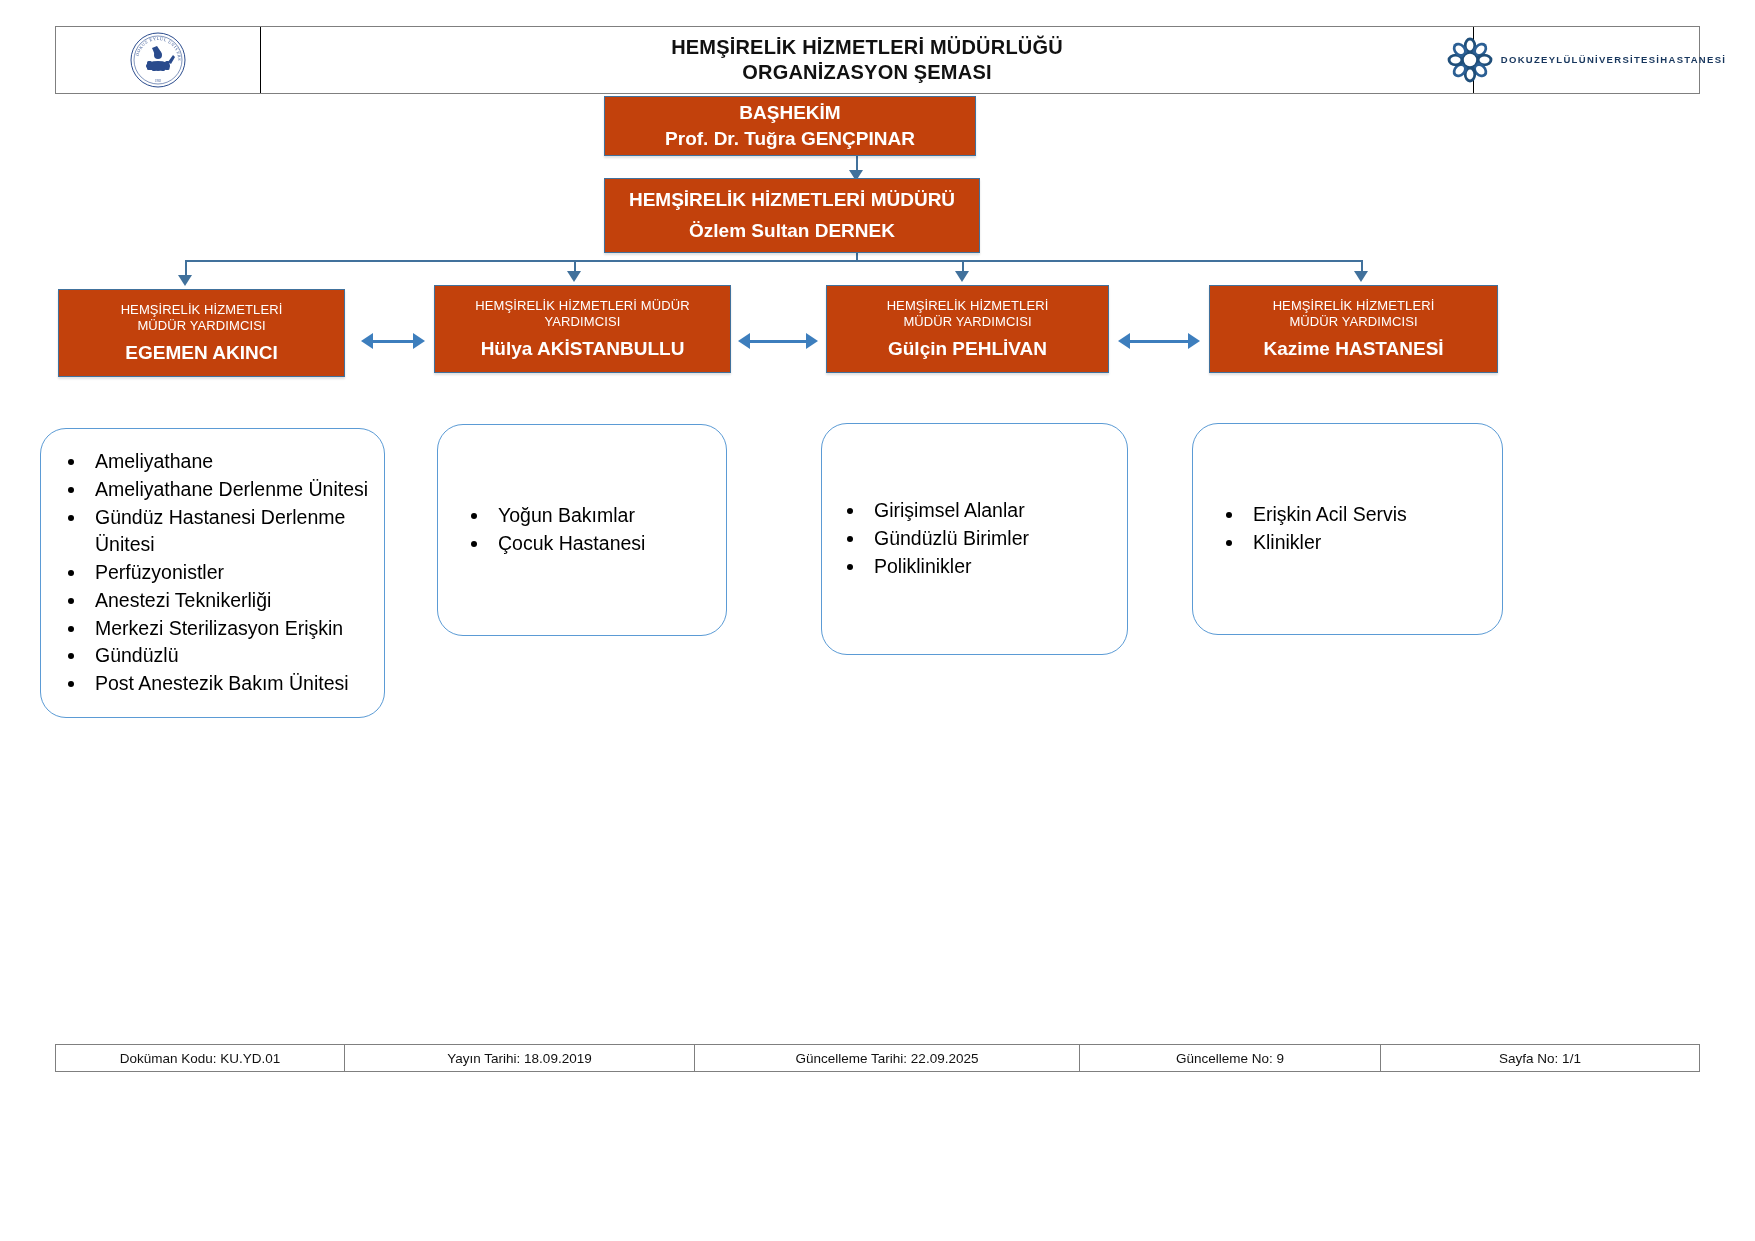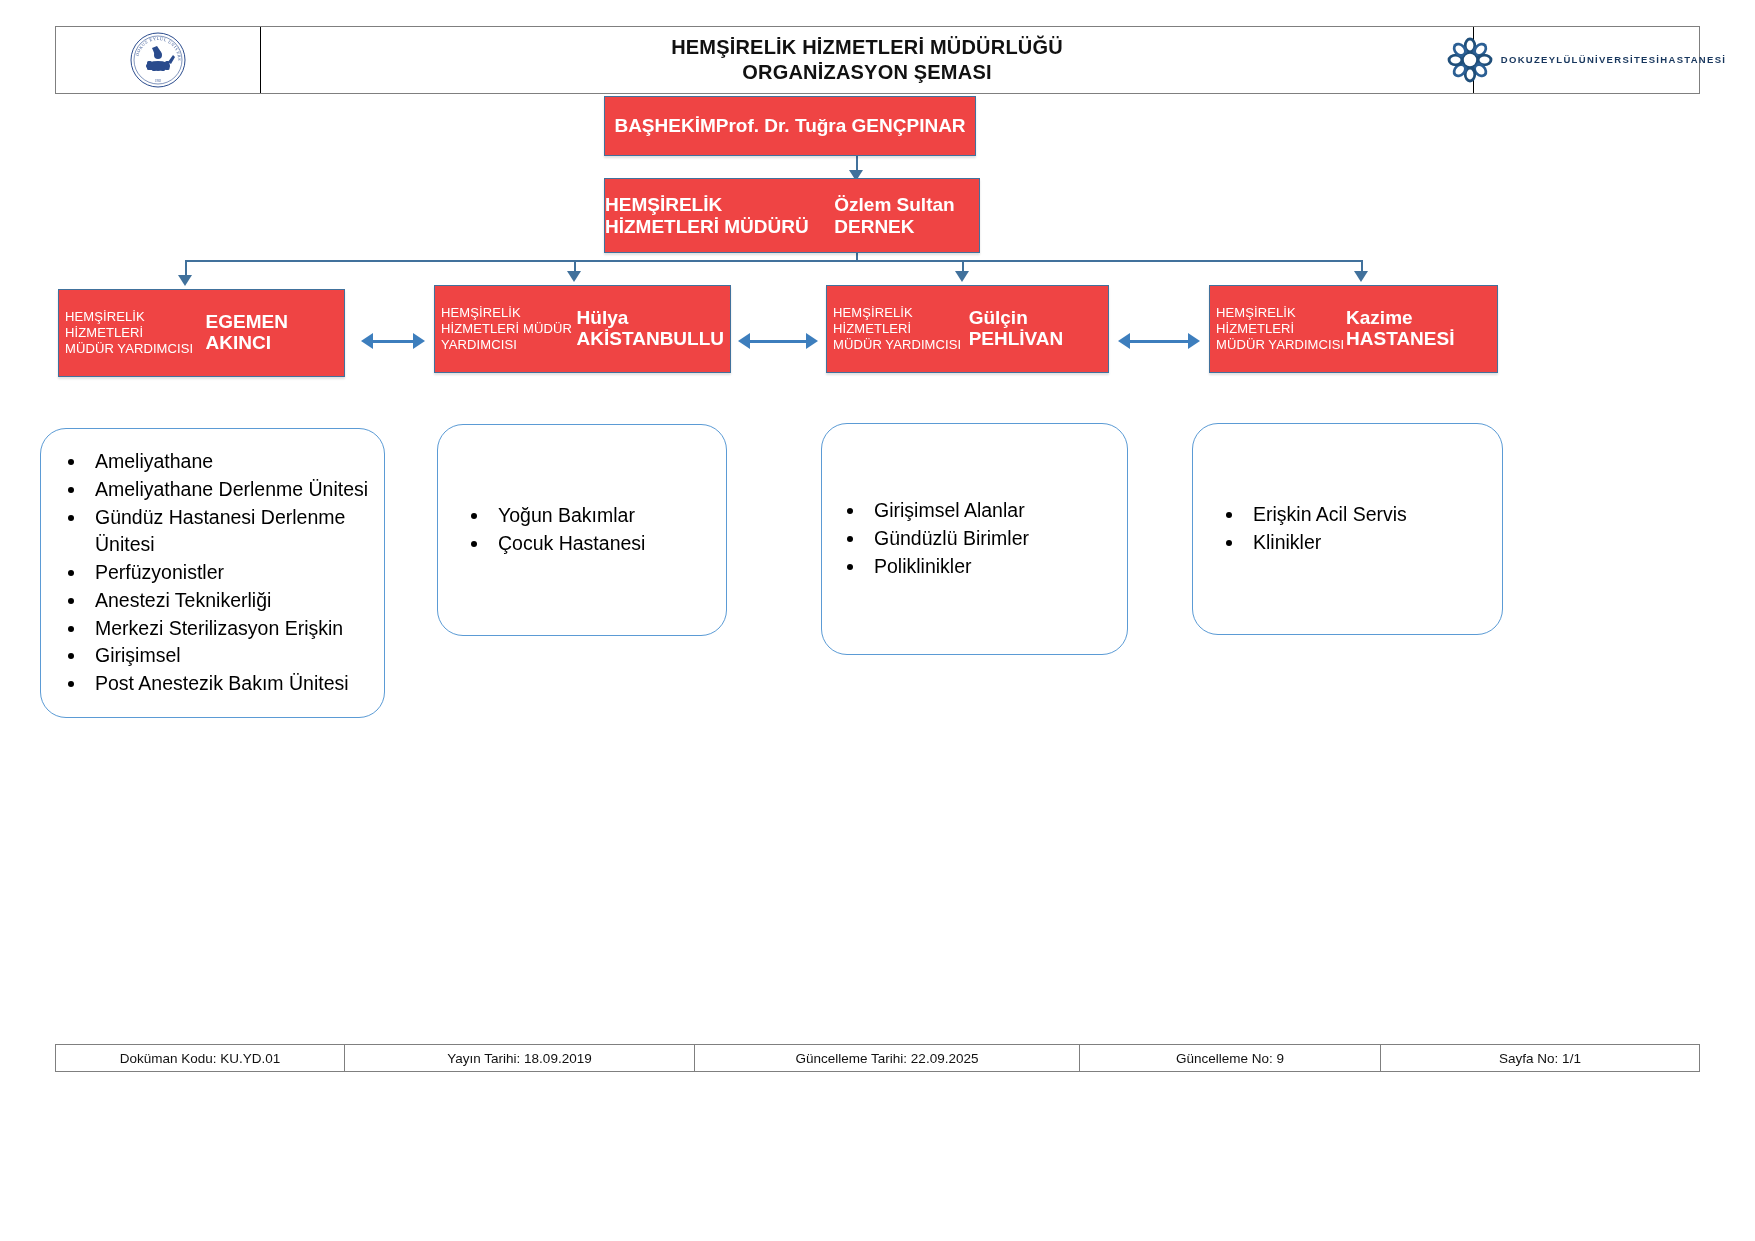--- a/index.html
+++ b/index.html
@@ -91,28 +91,29 @@
     font-size: 9.5px;
     font-weight: bold;
     color: #17365d;
     letter-spacing: 1.3px;
     white-space: nowrap;
   }
 
   
   .obox {
     position: absolute;
-    background: #ef4444;
+    background: #c2410c;
     border: 1px solid #41719c;
     box-sizing: border-box;
     color: #ffffff;
     display: flex;
-    flex-direction: row;
+    flex-direction: column;
     align-items: center;
     justify-content: center;
+    text-align: center;
     box-shadow: 0 2px 2px rgba(0,0,0,0.12);
   }
   .obox .l1, .obox .l2 { display: block; }
 
   #box-bashekim {
     left: 604px; top: 96px; width: 372px; height: 60px;
   }
   #box-bashekim .l1 { font-size: 19px; font-weight: bold; line-height: 1.35; }
   #box-bashekim .l2 { font-size: 19px; font-weight: bold; line-height: 1.35; }
 
@@ -413,21 +414,21 @@
   </div>
 
   <div class="panel" id="panel-0">
     <ul>
       <li>Ameliyathane</li>
       <li>Ameliyathane Derlenme Ünitesi</li>
       <li>Gündüz Hastanesi Derlenme Ünitesi</li>
       <li>Perfüzyonistler</li>
       <li>Anestezi Teknikerliği</li>
       <li>Merkezi Sterilizasyon Erişkin</li>
-      <li>Girişimsel</li>
+      <li>Gündüzlü</li>
       <li>Post Anestezik Bakım Ünitesi</li>
     </ul>
   </div>
 
   <div class="panel" id="panel-1">
     <ul>
       <li>Yoğun Bakımlar</li>
       <li>Çocuk Hastanesi</li>
     </ul>
   </div>

